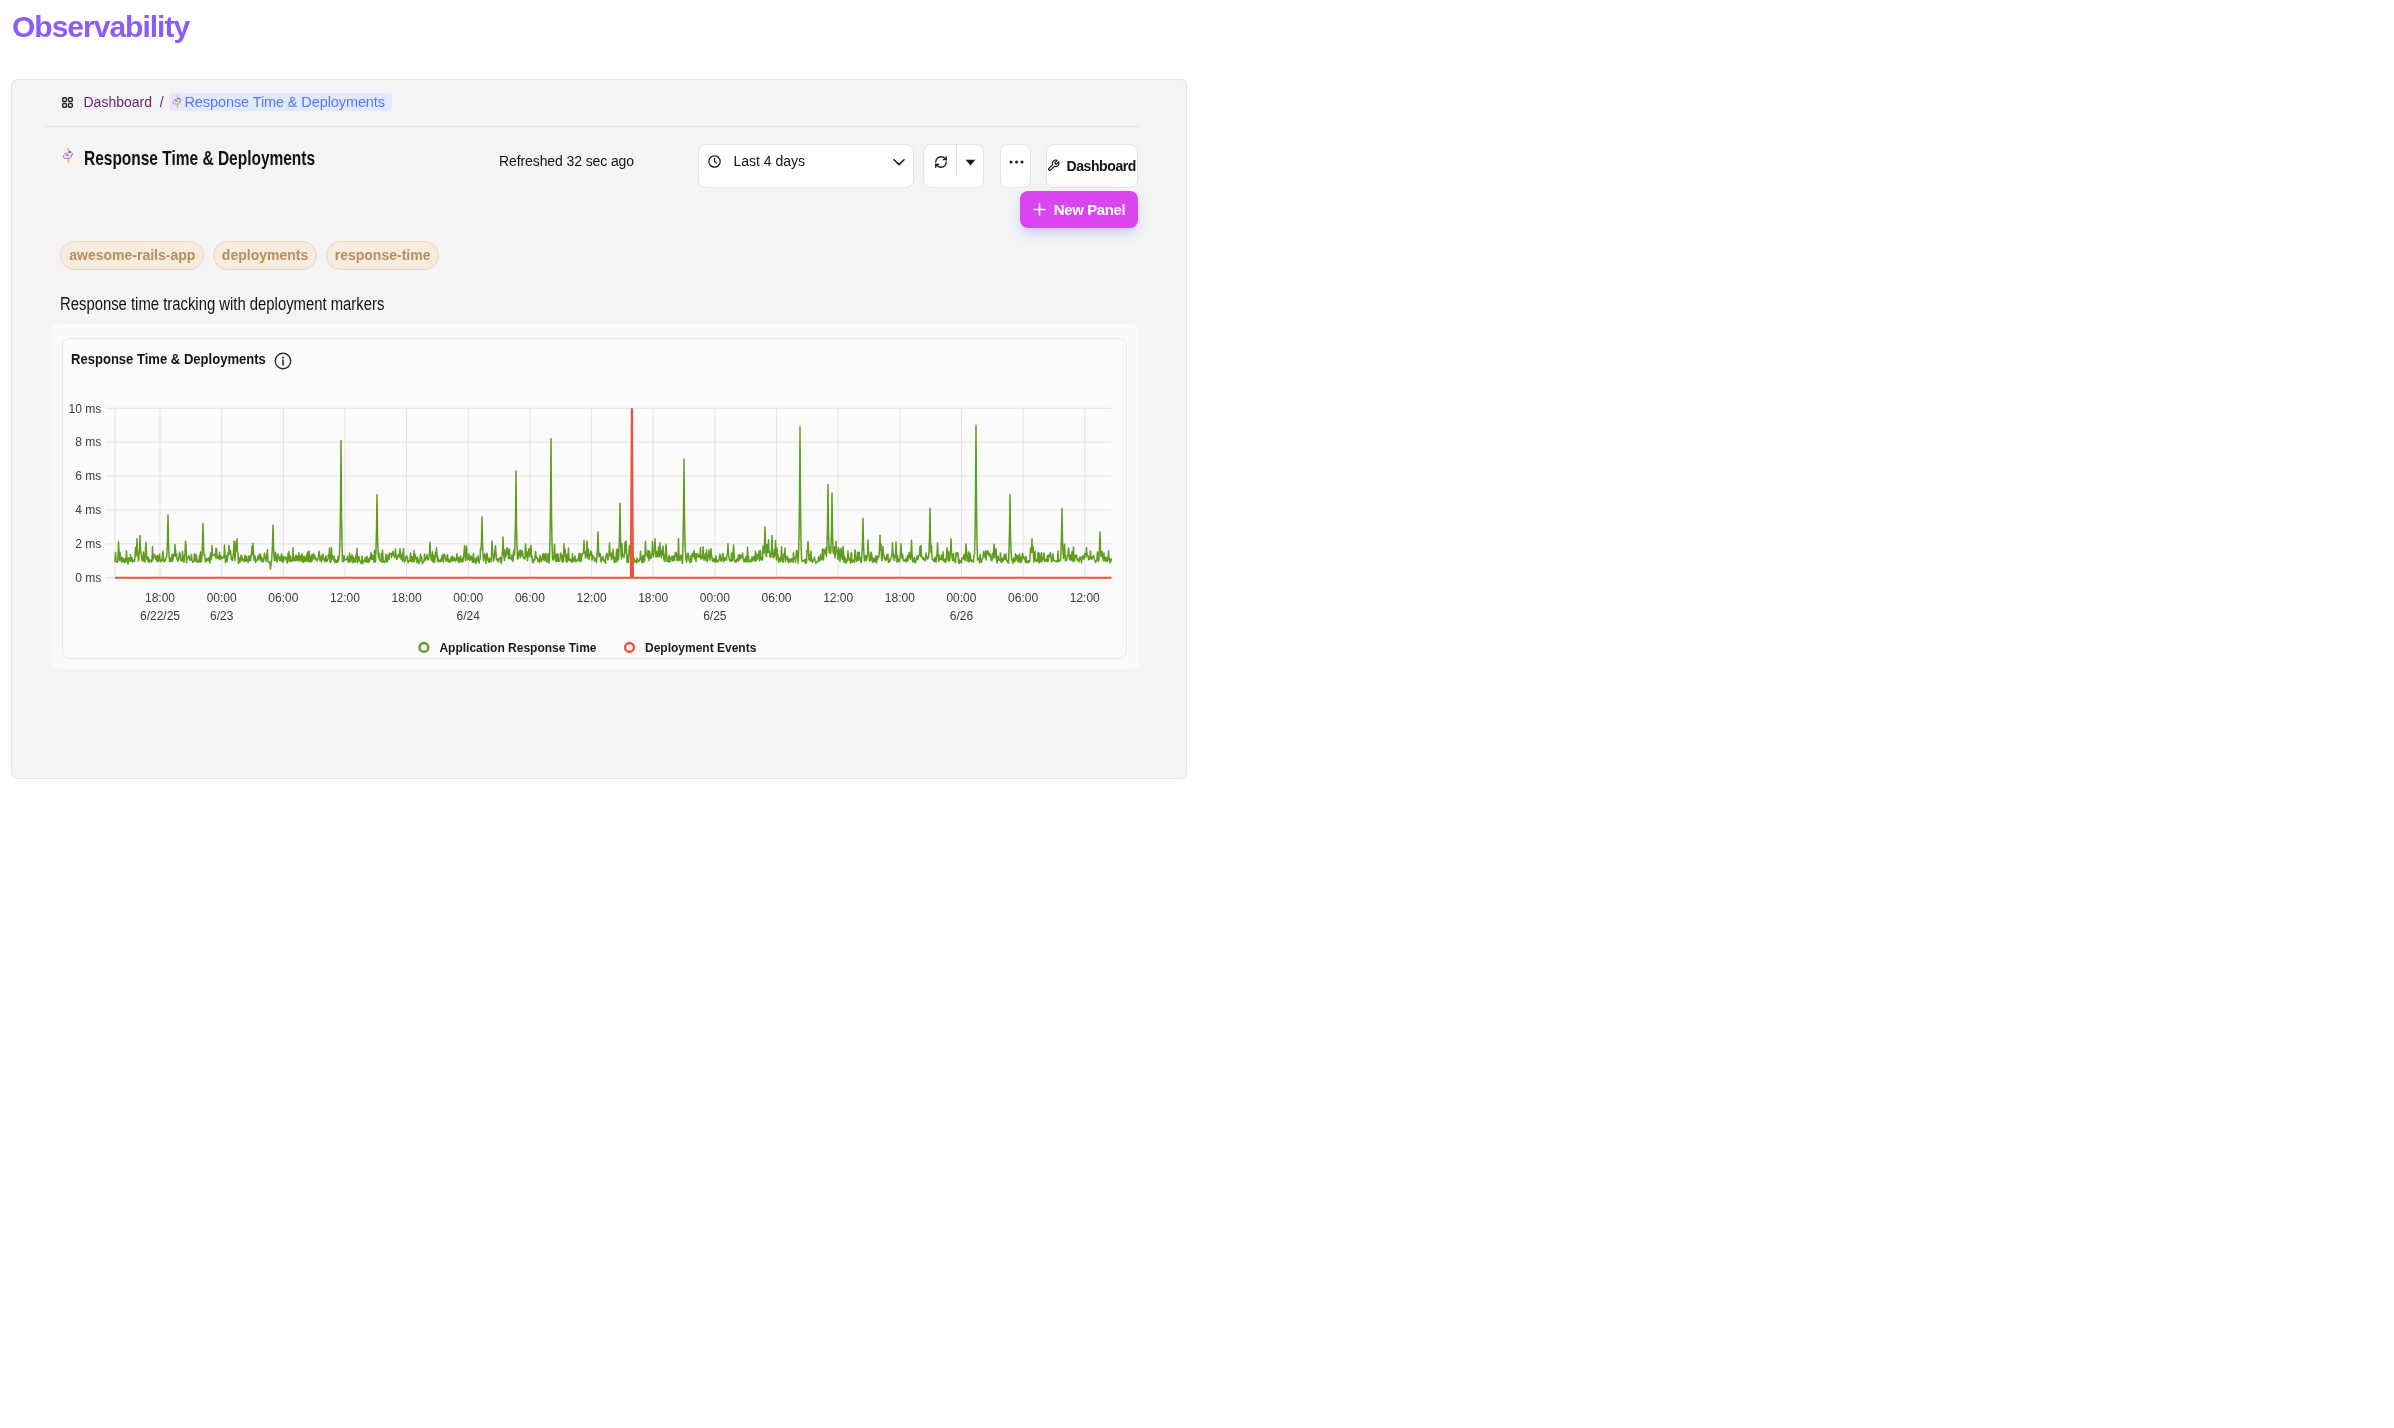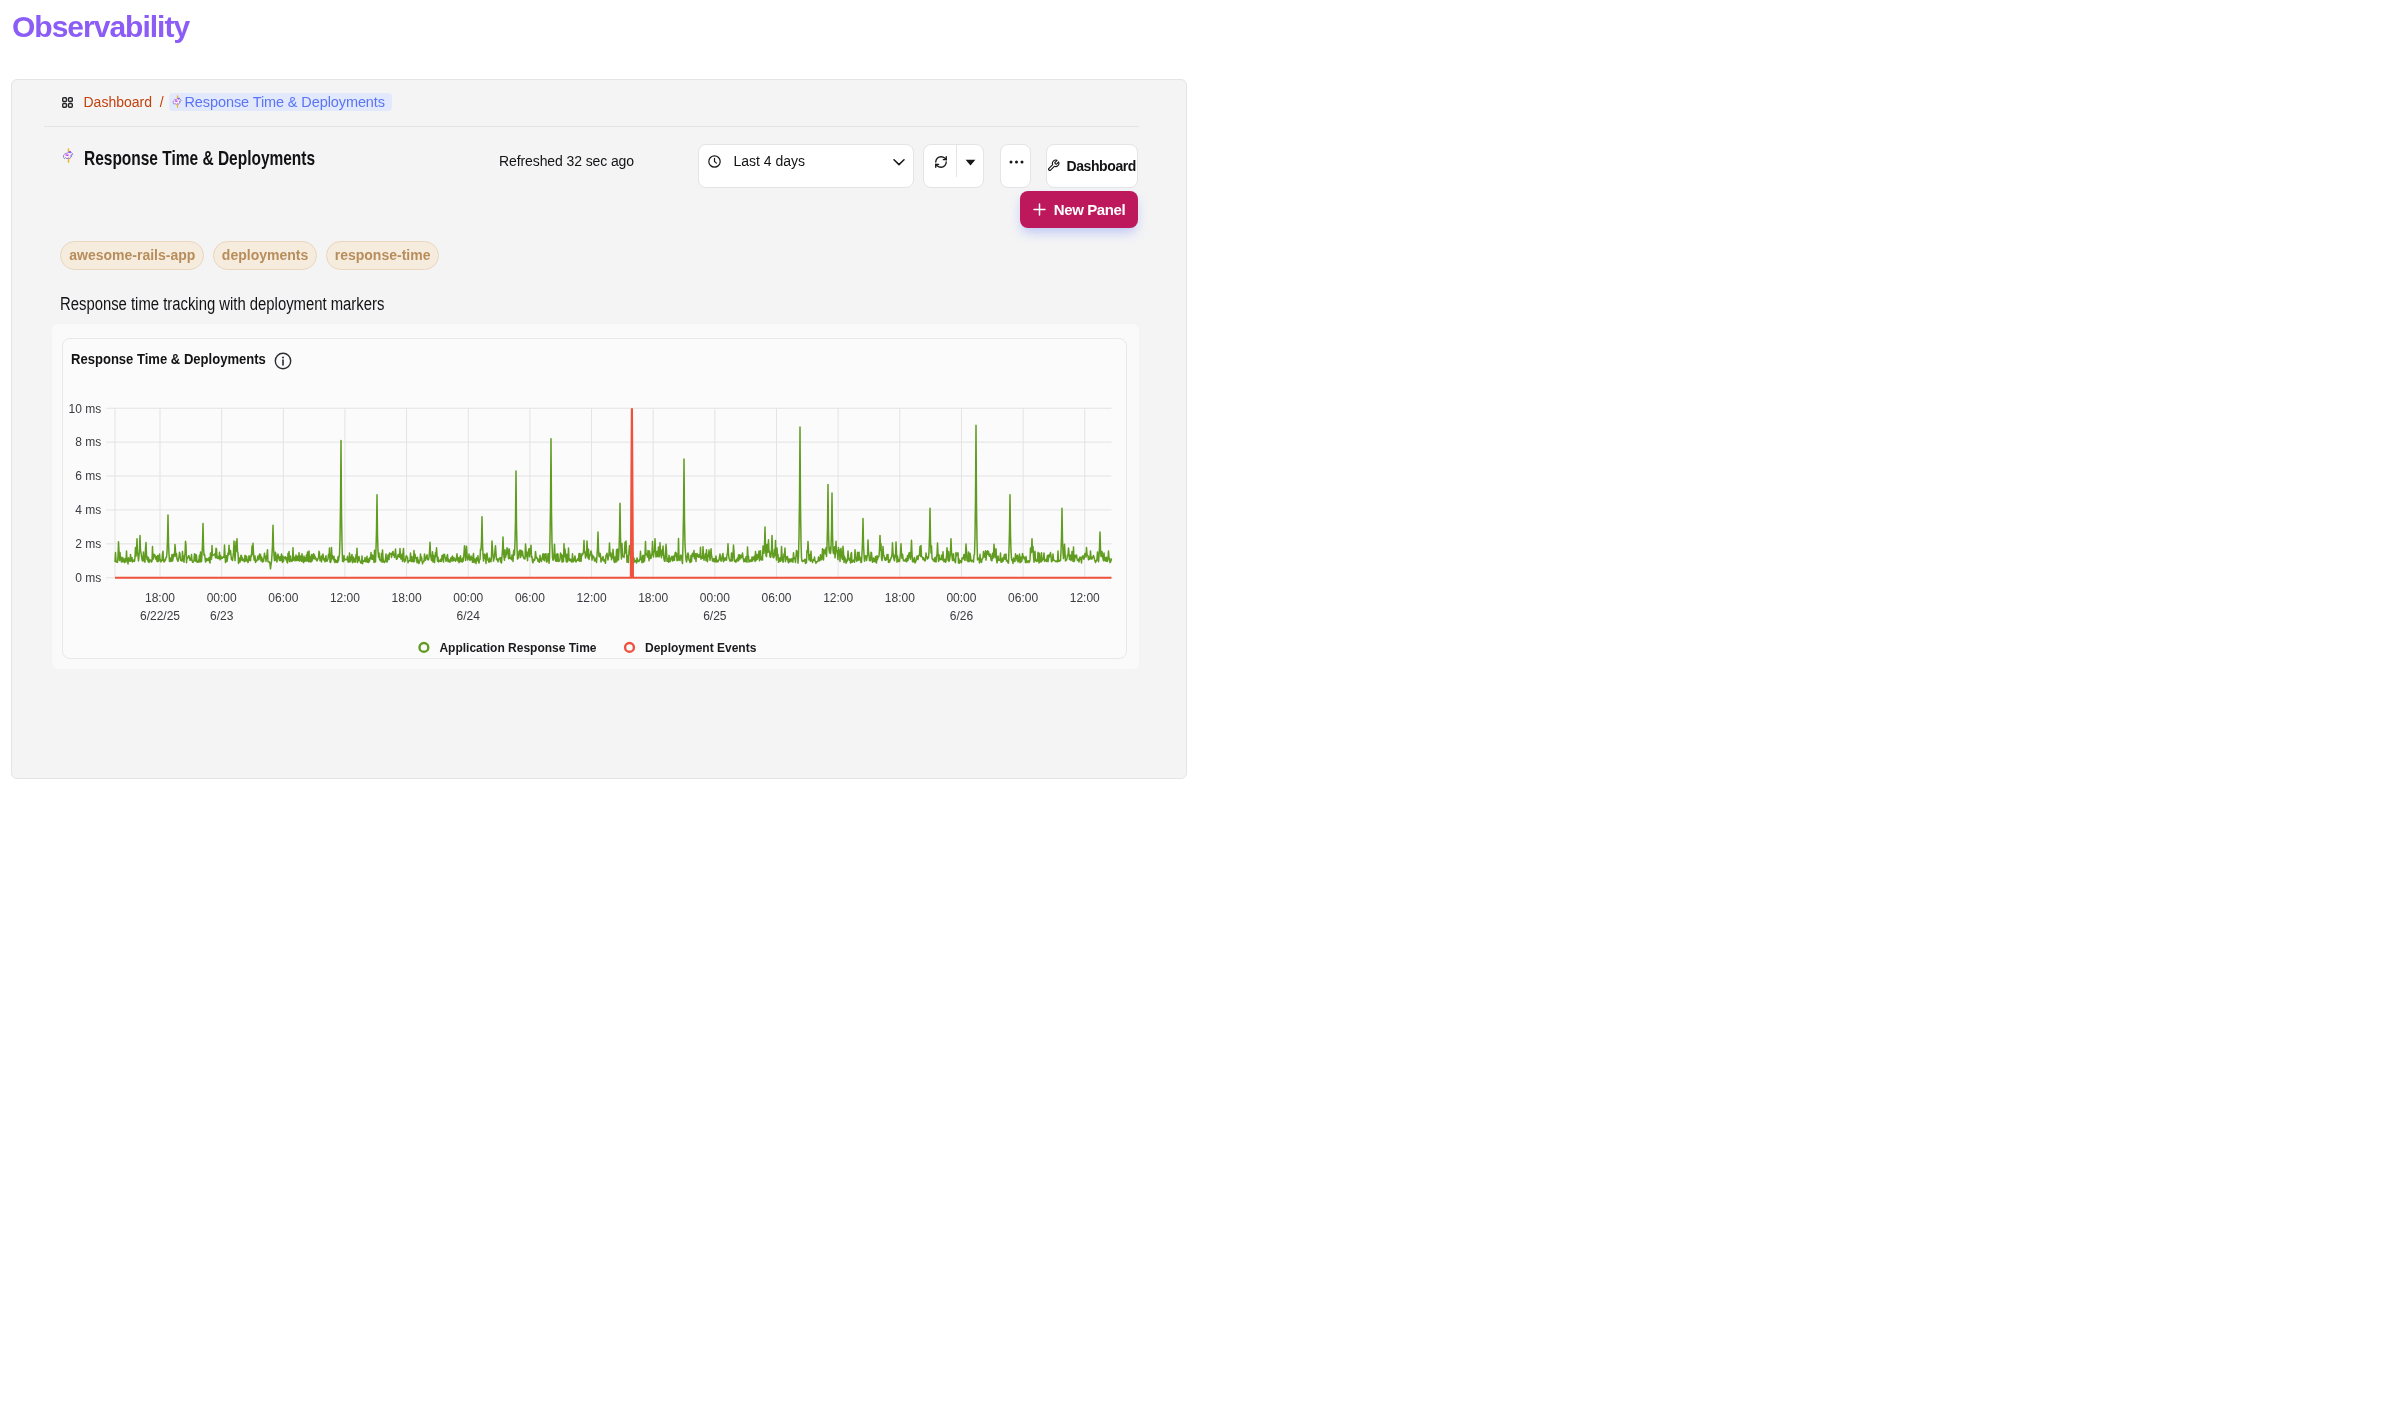--- a/index.html
+++ b/index.html
@@ -1,41 +1,41 @@
 <!DOCTYPE html>
 <html><head><meta charset="utf-8"><style>
 * { margin:0; padding:0; box-sizing:border-box; }
 html,body { width:1197px; height:714px; overflow:hidden; background:#fff;
   font-family:"Liberation Sans",sans-serif; -webkit-font-smoothing:antialiased; }
 .abs { position:absolute; }
 h1 { position:absolute; left:12px; top:10.4px; font-size:30px; line-height:34px;
   letter-spacing:-1px; color:#8b5cf6; font-weight:700; }
 .card { position:absolute; left:11px; top:78.5px; width:1175.5px; height:700px;
   background:#f4f4f5; border:1px solid #e4e4e7; border-radius:6px; }
-.bc { position:absolute; left:83.5px; top:95px; font-size:14px; line-height:15px; color:#c2410c; }
+.bc { position:absolute; left:83.5px; top:95px; font-size:14px; line-height:15px; color:#701a75; }
 .bcpill { position:absolute; left:168.5px; top:92.5px; height:18.5px; background:#e3e9fc;
   border-radius:4px; display:flex; align-items:center; padding:0 7px 0 2px; }
 .bcpill .emo { position:static !important; margin-right:1px; flex:none; }
 .bclink { font-size:14.5px; color:#5b74f3; letter-spacing:-0.1px; }
 .divider { position:absolute; left:43.5px; top:126.2px; width:1095px; height:1px; background:#e4e4e7; }
 .title { position:absolute; left:84.2px; top:146.5px; font-size:21px; line-height:21px; font-weight:700;
   color:#121215; transform:scaleX(0.737); transform-origin:left center; white-space:nowrap; }
 .refreshed { position:absolute; left:499px; top:153.5px; width:190px; text-align:left;
   font-size:14px; line-height:15px; color:#131316; letter-spacing:-0.1px; }
 .btn { position:absolute; top:143.8px; height:44px; background:#fff; border:1px solid #e4e4e7;
   border-radius:8px; }
 .select { left:697.5px; width:216.5px; }
 .select .lbl { position:absolute; left:35px; top:0; line-height:32px; font-size:14px; color:#131316; }
 .split { left:922.9px; width:61.6px; }
 .split .vd { position:absolute; left:32.3px; top:0; width:1px; height:32px; background:#e4e4e7; }
 .dotsbtn { left:1000px; width:30.7px; }
 .configure { left:1046px; width:91.5px; display:flex; align-items:center; justify-content:center; gap:6px; }
 .configure span { font-size:14px; font-weight:700; color:#131316; letter-spacing:-0.4px; }
 .newpanel { position:absolute; left:1019.7px; top:191.4px; width:118.7px; height:36.4px;
-  background:#be185d; border-radius:8px; display:flex; align-items:center; justify-content:center;
+  background:#d946ef; border-radius:8px; display:flex; align-items:center; justify-content:center;
   gap:8px; box-shadow:0 6px 12px -2px rgba(76,110,245,0.35); }
 .newpanel span { font-size:15px; font-weight:700; color:#fff; letter-spacing:-0.4px; }
 .tags { position:absolute; left:60.3px; top:240.6px; display:flex; gap:8.5px; }
 .tag { height:29.4px; line-height:27.2px; border-radius:15px; border:1px solid #e9d6bd;
   background:#f6ecdd; color:#b88d5c; font-size:14px; font-weight:700; padding:0 8px; letter-spacing:0; }
 .desc { position:absolute; left:59.5px; top:294.9px; font-size:18px; line-height:19px; color:#131316;
   transform:scaleX(0.825); transform-origin:left center; white-space:nowrap; }
 .wrapper { position:absolute; left:52px; top:323.5px; width:1086.5px; height:345.5px;
   background:#fafafa; border-radius:6px; }
 .chartcard { position:absolute; left:62px; top:338px; width:1065px; height:321px;

